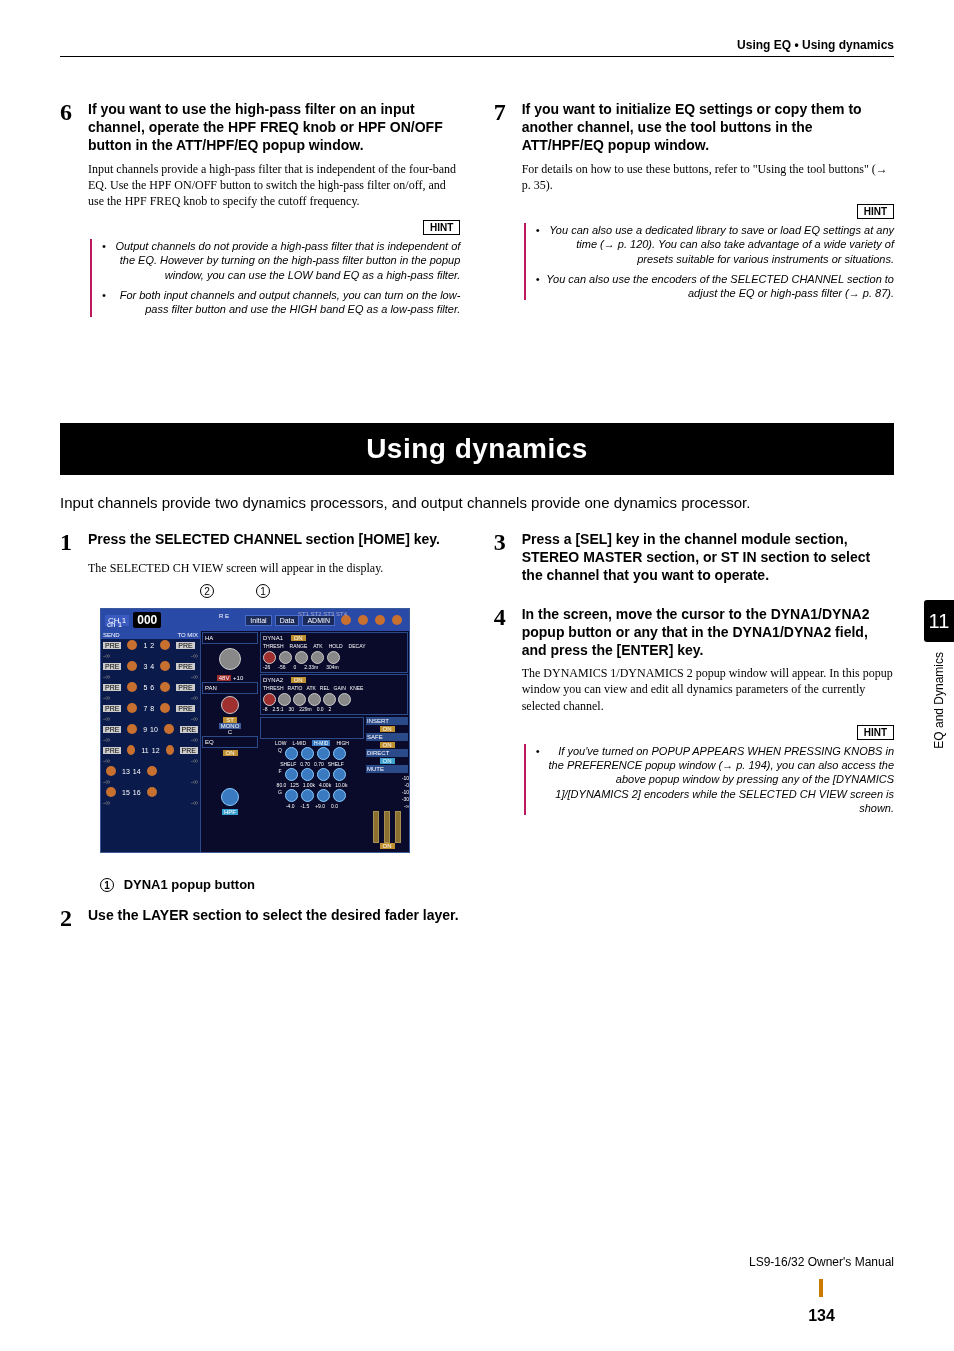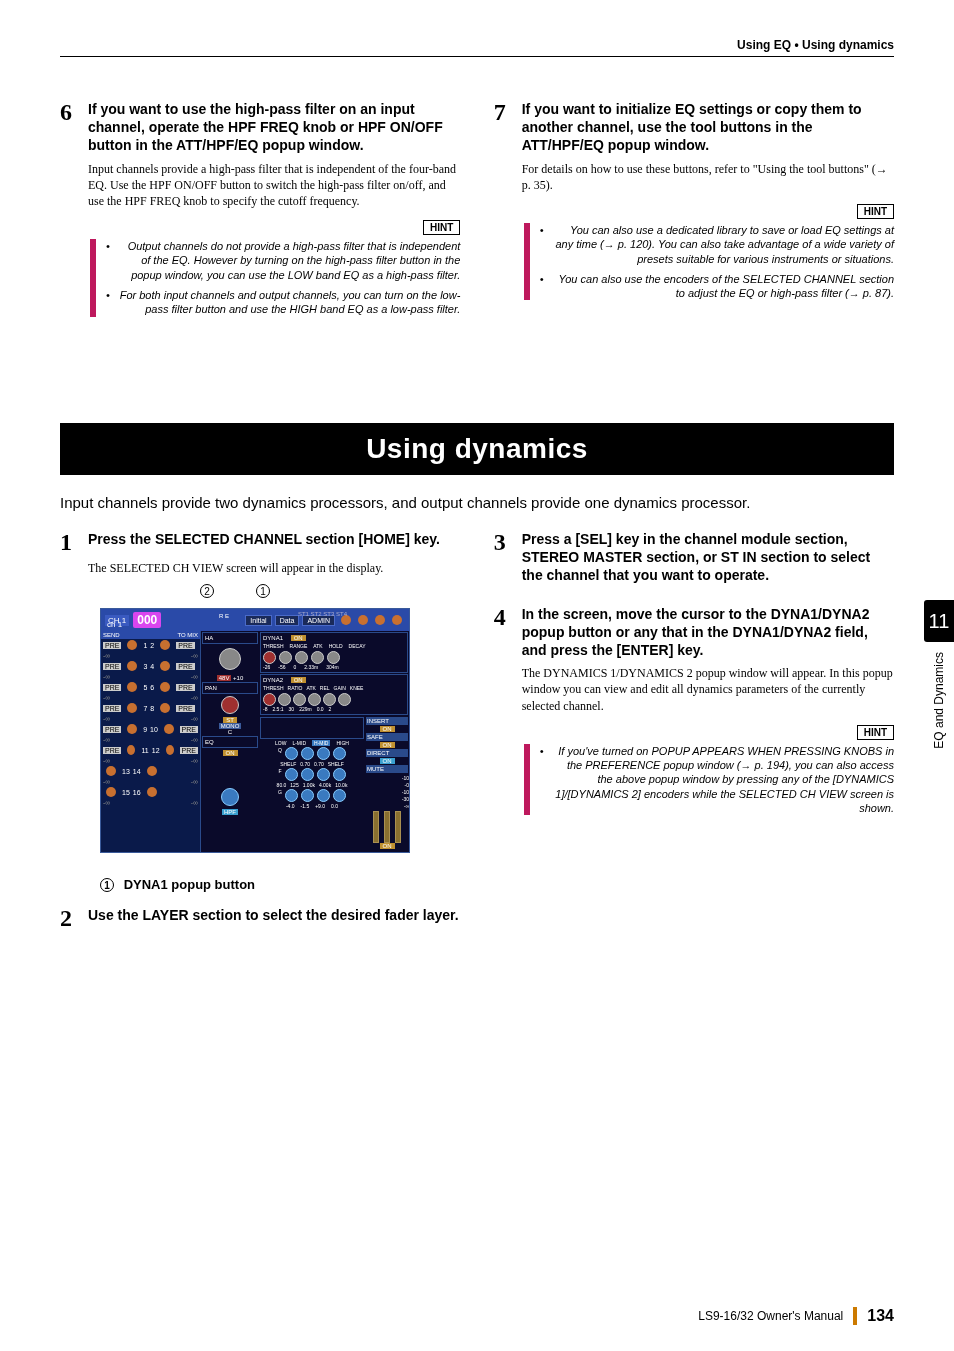--- a/index.html
+++ b/index.html
@@ -75,21 +75,21 @@
   .hint-label {
     display: inline-block;
     border: 1px solid #000;
     font-family: Arial, Helvetica, sans-serif;
     font-weight: bold;
     font-size: 10px;
     padding: 1px 6px;
     margin-bottom: 4px;
   }
   .hint-list {
-    border-left: 6px solid #be185d;
+    border-left: 2px solid #be185d;
     padding-left: 10px;
     margin-left: 2px;
   }
   .hint-item {
     font-family: Arial, Helvetica, sans-serif;
     font-style: italic;
     font-size: 11px;
     line-height: 1.3;
     margin-bottom: 6px;
     display: flex;
@@ -188,33 +188,34 @@
   }
   .footer {
     position: absolute;
     bottom: 26px;
     right: 60px;
     font-family: Arial, Helvetica, sans-serif;
     font-size: 12px;
     display: flex;
     align-items: center;
     gap: 10px;
+    flex-direction: column;
   }
   .footer-bar {
     width: 4px;
     height: 18px;
     background: #cc7a00;
   }
   .footer-page {
     font-weight: bold;
     font-size: 16px;
   }
   
   .sc-top { background:#2a4aa8; padding:2px 4px; display:flex; justify-content:space-between; align-items:center; height:22px;}
-  .sc-counter{background:#d946ef;color:#fff;padding:1px 4px;font-size:12px;font-weight:bold;border-radius:2px;}
+  .sc-counter{background:#000000;color:#fff;padding:1px 4px;font-size:12px;font-weight:bold;border-radius:2px;}
   .sc-btn{background:#1a2a5a;border:1px solid #4a6ac8;padding:1px 4px;color:#fff;font-size:7px;}
   .sc-knob{width:13px;height:13px;border-radius:50%;background:#888;display:inline-block;border:1px solid #ccc;}
   .sc-knob-blue{width:13px;height:13px;border-radius:50%;background:#3a7ac0;display:inline-block;border:1px solid #8cf;}
   .sc-knob-orange{width:10px;height:10px;border-radius:50%;background:#c87030;display:inline-block;margin:0 3px;}
   .sc-row{display:flex;padding:1px 2px;align-items:center;gap:3px;}
   .sc-body{display:flex;height:calc(100% - 22px);}
   .sc-left{width:100px;background:#0a1a4a;border-right:1px solid #2a4a8a;}
   .sc-mid{width:58px;background:#0a0a2a;}
   .sc-right{flex:1;background:#0a0a2a;}
   .sc-section{border:1px solid #2a4a8a;margin:1px;padding:2px;font-size:6px;}

